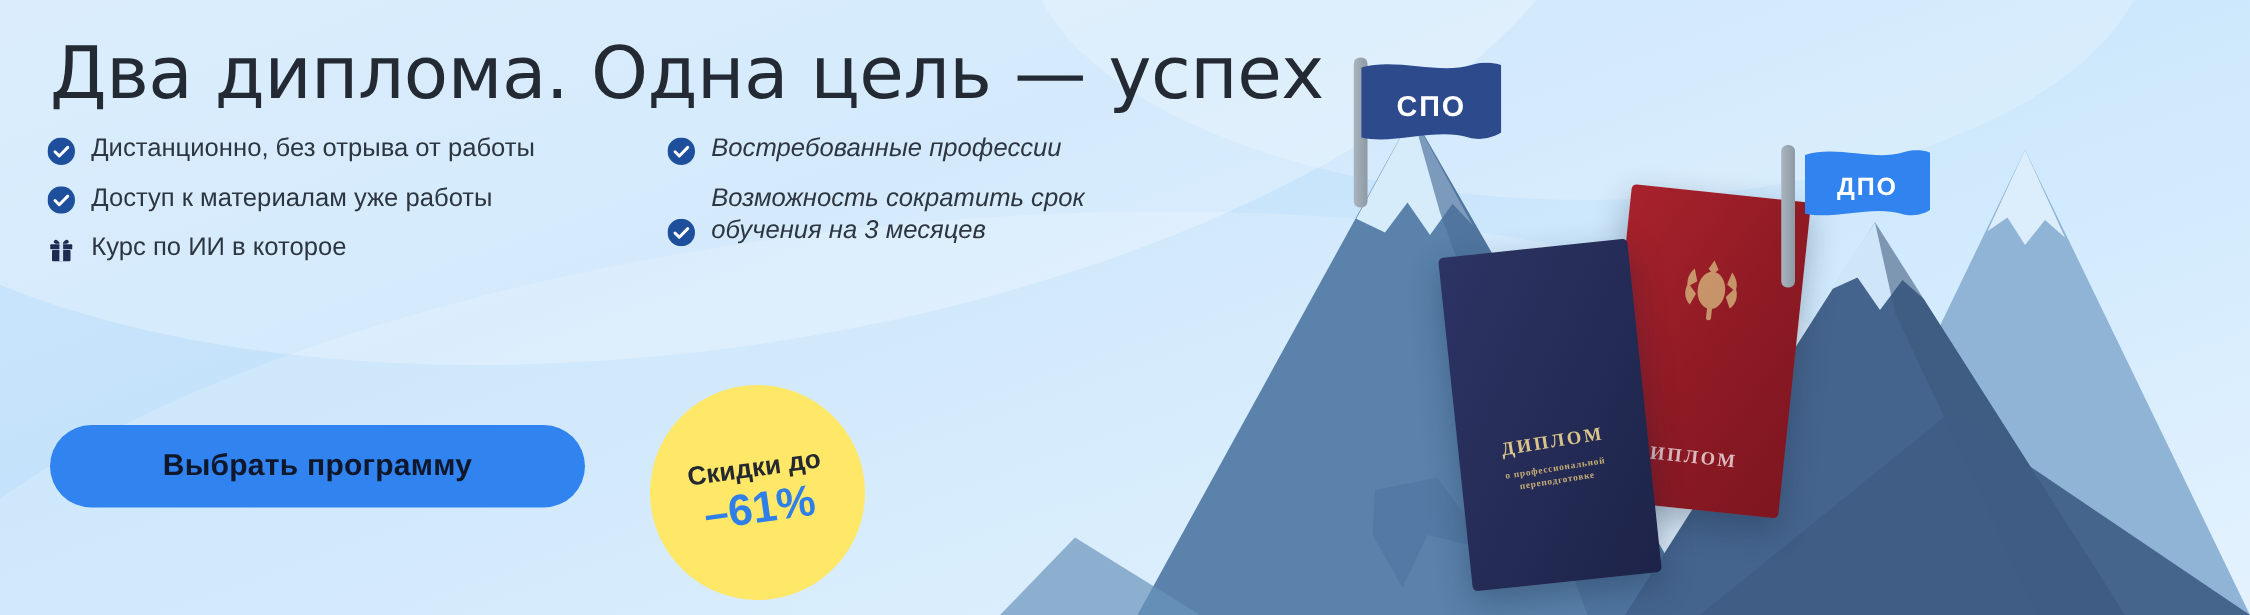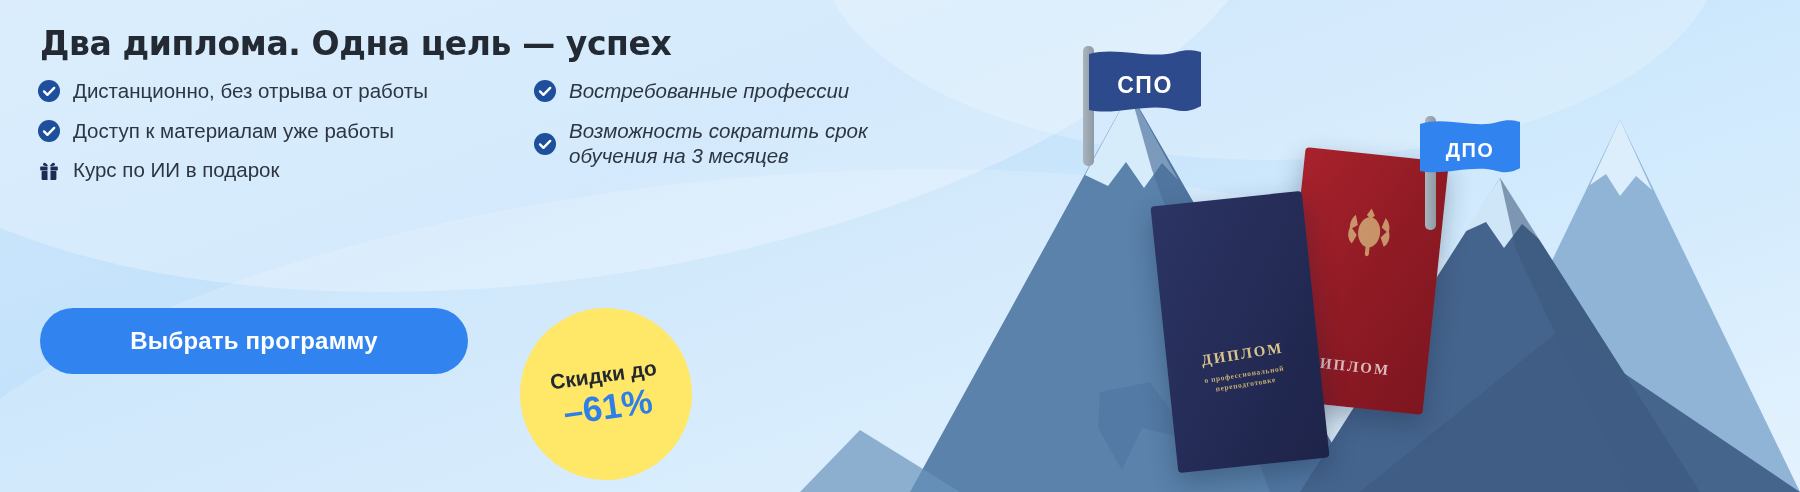--- a/index.html
+++ b/index.html
@@ -15,39 +15,39 @@
   
   .swoosh{position:absolute;border-radius:50%;background:rgba(255,255,255,.28);pointer-events:none;}
   .sw1{width:1500px;height:700px;left:-200px;top:-420px;transform:rotate(-8deg);}
   .sw2{width:1700px;height:620px;left:-120px;top:180px;background:rgba(255,255,255,.18);transform:rotate(-6deg);}
   .sw3{width:900px;height:420px;left:820px;top:-260px;background:rgba(255,255,255,.22);}
 
   
   .content{position:absolute;left:38px;top:26px;width:930px;z-index:6;}
   .headline{
     font-family:"DejaVu Sans","Liberation Sans",sans-serif;
-    font-weight:700;font-size:33px;line-height:1.12;color:#232a33;
-    letter-spacing:-0.4px;margin:0 0 14px 2px;white-space:nowrap;
+    font-weight:400;font-size:58px;line-height:1.12;color:#232a33;
+    letter-spacing:-0.4px;margin:0 0 14px 2px;white-space:nowrap;text-align:right;
   }
   .subhead{
     font-size:26px;color:#2d3640;font-weight:400;margin:0 0 20px 2px;white-space:nowrap;
   }
   .bullets{display:flex;gap:16px;margin:0 0 0 0;}
   .col{display:flex;flex-direction:column;gap:13px;}
   .col-a{width:480px;}
   .col-b{width:400px;font-style:italic;}
-  .bullet{display:flex;align-items:center;gap:13px;}
+  .bullet{display:flex;align-items:flex-end;gap:13px;}
   .bullet .txt{font-size:20.5px;color:#2d3640;line-height:1.25;padding-top:1px;}
   .ico{flex:0 0 auto;width:22px;height:22px;margin-top:2px;}
   .ico svg{display:block;width:22px;height:22px;}
 
   
   .cta{
-    position:absolute;left:40px;top:308px;width:428px;height:66px;border:0;
-    border-radius:34px;background:#3183ef;color:#ffffff;cursor:pointer;
+    position:absolute;left:40px;top:340px;width:428px;height:66px;border:0;
+    border-radius:34px;background:#3183ef;color:#0f172a;cursor:pointer;
     font-family:"Liberation Sans",sans-serif;font-size:24px;font-weight:700;
     letter-spacing:.2px;z-index:7;
   }
 
   
   .badge{
     position:absolute;left:520px;top:308px;width:172px;height:172px;border-radius:50%;
     background:#ffe768;z-index:7;display:flex;flex-direction:column;
     align-items:center;justify-content:center;transform:rotate(-8deg);
   }
@@ -93,21 +93,21 @@
   .flag{position:absolute;z-index:5;}
   .flag .pole{position:absolute;width:11px;border-radius:5px;background:linear-gradient(90deg,#a9b4bd,#8d99a4);}
   .flag .cloth{position:absolute;display:flex;align-items:center;justify-content:center;}
   .flag .cloth span{color:#fff;font-weight:700;letter-spacing:1.5px;position:relative;z-index:2;}
   .flag-spo{left:1078px;top:36px;width:140px;height:130px;}
   .flag-spo .pole{left:5px;top:10px;height:120px;}
   .flag-spo .cloth{left:11px;top:14px;width:112px;height:70px;}
   .flag-spo .cloth span{font-size:23px;}
   .flag-dpo{left:1420px;top:108px;width:130px;height:122px;}
   .flag-dpo .pole{left:5px;top:8px;height:114px;}
-  .flag-dpo .cloth{left:0;top:12px;width:100px;height:60px;}
+  .flag-dpo .cloth{left:24px;top:12px;width:100px;height:60px;}
   .flag-dpo .cloth span{font-size:20px;}
 </style>
 </head>
 <body>
 
 <div class="banner">
 
   <div class="swoosh sw1"></div>
   <div class="swoosh sw2"></div>
   <div class="swoosh sw3"></div>
@@ -210,21 +210,21 @@
             <svg viewBox="0 0 22 22" aria-hidden="true">
               <g fill="#1d2b52">
                 <path d="M5 4.6 c0-1.3 1.1-2.1 2.2-1.7 c1.1.4 2.2 1.6 2.9 3.1 H7.6 C6.2 6 5 5.6 5 4.6z"></path>
                 <path d="M17 4.6 c0-1.3-1.1-2.1-2.2-1.7 c-1.1.4-2.2 1.6-2.9 3.1 h2.5 C15.8 6 17 5.6 17 4.6z"></path>
                 <rect x="2.2" y="6.4" width="17.6" height="4" rx="0.7"></rect>
                 <rect x="3.6" y="10.9" width="14.8" height="9" rx="0.8"></rect>
                 <rect x="9.5" y="5.6" width="3" height="14.6" fill="#cfe1f5"></rect>
               </g>
             </svg>
           </span>
-          <span class="txt">Курс по ИИ в подарок</span>
+          <span class="txt">Курс по ИИ в которое</span>
         </div>
       </div>
 
       <div class="col col-b">
         <div class="bullet">
           <span class="ico">
             <svg viewBox="0 0 22 22" aria-hidden="true">
               <circle cx="11" cy="11" r="11" fill="#1e4f9c"></circle>
               <path d="M6 11.4 l3.4 3.4 L16.2 7.9" fill="none" stroke="#fff" stroke-width="2.4" stroke-linecap="round" stroke-linejoin="round"></path>
             </svg>

